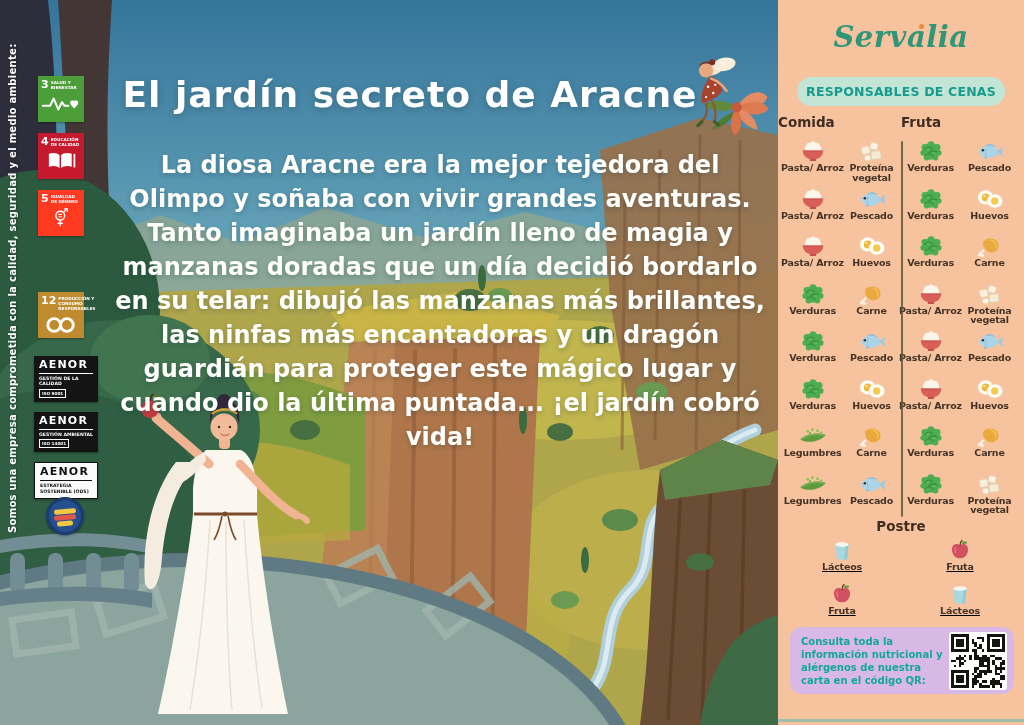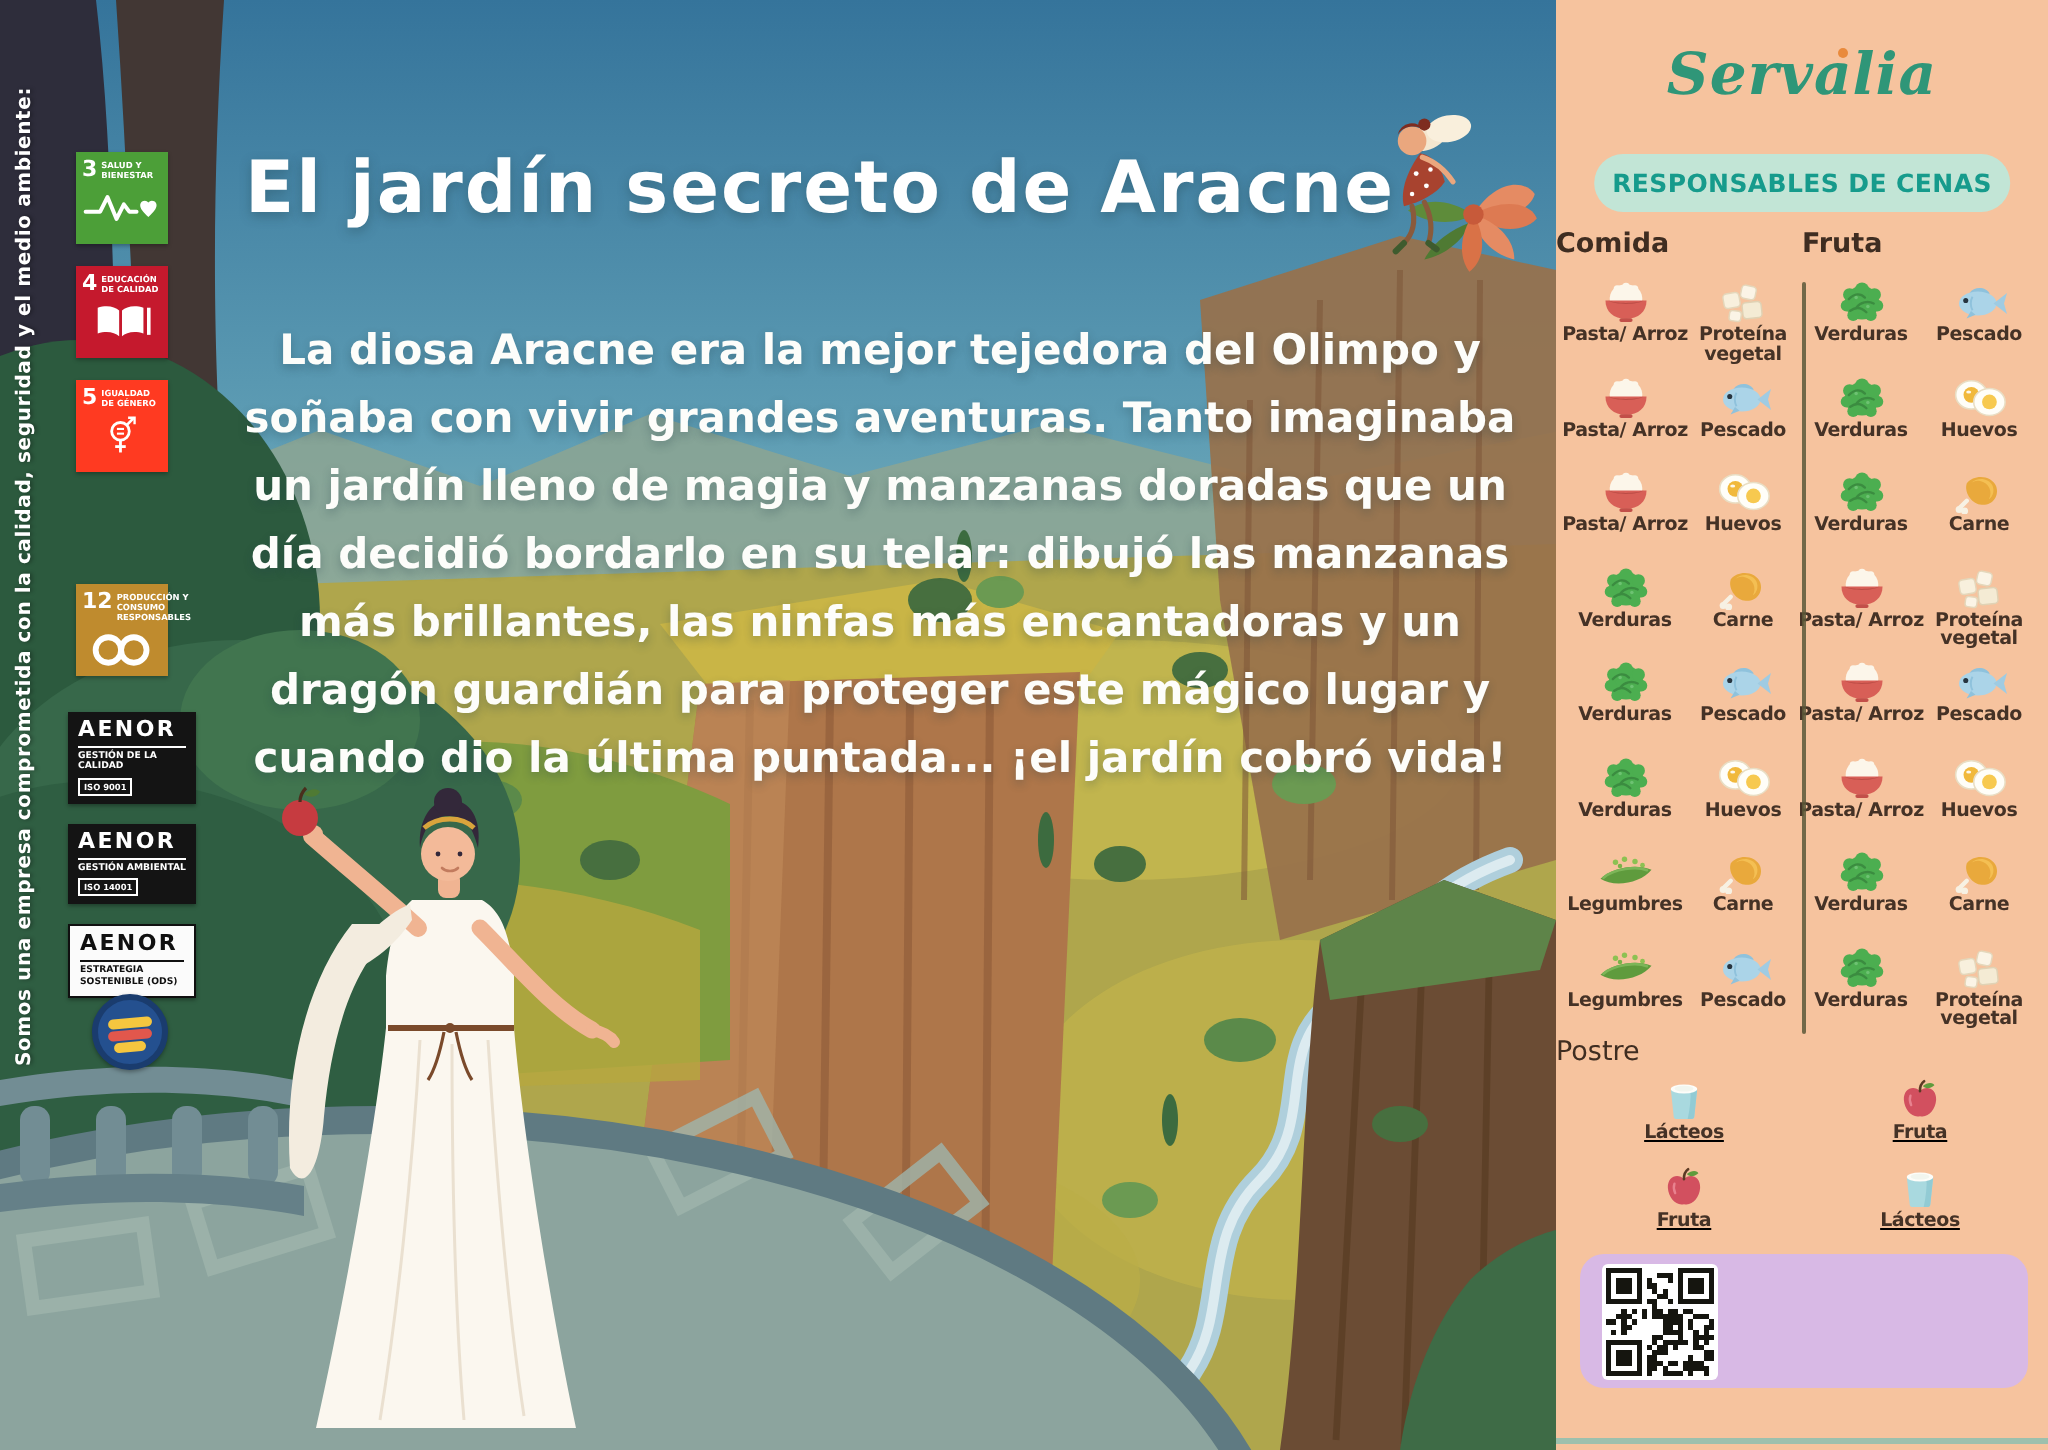--- a/index.html
+++ b/index.html
@@ -5,22 +5,22 @@
   html,body{margin:0;padding:0;background:#e8e8e8;}
   *{box-sizing:border-box;}
   .app{position:relative;width:1024px;height:725px;overflow:hidden;background:#fff;
        font-family:"DejaVu Sans","Liberation Sans",sans-serif;}
   
   .illustration{position:absolute;left:0;top:0;width:778px;height:725px;}
   .scene{position:absolute;left:0;top:0;width:778px;height:725px;display:block;}
   .story-title{position:absolute;left:100px;top:74px;width:620px;text-align:center;
        color:#fff;font-size:36px;font-weight:bold;letter-spacing:1px;
        text-shadow:0 2px 6px rgba(30,60,70,.35);}
-  .story-paragraph{position:absolute;left:112px;top:158px;width:656px;text-align:center;
-       color:#fdfdfa;font-size:21px;font-weight:bold;line-height:34px;
+  .story-paragraph{position:absolute;left:112px;top:148px;width:656px;text-align:center;
+       color:#fdfdfa;font-size:24px;font-weight:bold;line-height:34px;
        text-shadow:0 2px 5px rgba(30,60,70,.30);}
   .fairy{position:absolute;left:683px;top:50px;width:88px;height:92px;}
   
   .vertical-text{position:absolute;left:7px;top:68px;height:465px;
        writing-mode:vertical-rl;transform:rotate(180deg);
        color:#fff;font-weight:bold;font-size:10px;letter-spacing:.3px;
        text-shadow:0 1px 2px rgba(0,0,0,.4);white-space:nowrap;}
   .sdg-list{position:absolute;left:38px;top:76px;width:46px;display:flex;
        flex-direction:column;gap:11px;}
   .sdg{width:46px;height:46px;padding:3px 3px 2px;color:#fff;box-shadow:0 1px 2px rgba(0,0,0,.3);}
@@ -60,22 +60,22 @@
        display:flex;flex-direction:column;}
   .menu-row{display:flex;height:47.5px;}
   .cell{flex:1;display:flex;flex-direction:column;align-items:center;justify-content:flex-start;min-width:0;}
   .food-icon{height:23px;display:flex;align-items:flex-end;justify-content:center;}
   .food-icon svg{height:22px;width:30px;}
   .food-label{margin-top:1px;font-size:9.5px;font-weight:bold;color:#453226;
        text-align:center;line-height:1.05;white-space:nowrap;letter-spacing:-.2px;}
   .food-label.wrap{white-space:normal;}
   .col-divider{position:absolute;top:141px;bottom:208px;left:50%;width:2px;
        background:#5B5838;opacity:.85;border-radius:1px;}
-  .postre-heading{position:absolute;top:518px;left:0;right:0;text-align:left;
-       font-size:13.5px;font-weight:normal;color:#3F2D21;}
+  .postre-heading{position:absolute;top:518px;left:0;right:0;text-align:center;
+       font-size:13.5px;font-weight:bold;color:#3F2D21;}
   .postre-rows{position:absolute;top:538px;left:5px;right:5px;}
   .postre-row{display:flex;height:44px;text-decoration:underline;}
   .postre-row .cell{flex:1;}
   .qr-box{position:absolute;top:627px;left:12px;right:10px;height:67px;background:#D8B9E5;
        border-radius:12px;display:flex;align-items:center;padding:0 7px 0 11px;}
   .qr-note{flex:1;color:#12A79D;font-weight:bold;font-size:10px;line-height:1.3;padding-right:6px;}
   .qr-wrap{width:58px;height:58px;background:#fff;border-radius:3px;padding:2px;flex:none;}
   .qr-wrap svg{width:54px;height:54px;display:block;}
   .panel-edge{position:absolute;left:0;right:0;bottom:3px;height:3px;background:#7FBFB2;opacity:.75;}
 </style>
@@ -835,20 +835,21 @@
                 <path d="M18.5,8 L23,7.5 L21,26.5 C21,27.3 20.3,28 19.5,28 L16.5,28 C18,21 18.8,14 18.5,8 Z" fill="#92CBD4"></path>
                 <ellipse cx="14" cy="7.5" rx="9" ry="3.1" fill="#FDFDF9"></ellipse>
                 <ellipse cx="14" cy="7.2" rx="6.5" ry="2" fill="#F2F6EF"></ellipse>
               </svg>
             </span>
             <div class="food-label">Lácteos</div>
           </div>
         </div>
       </div>
     <div class="qr-box">
+      <div class="qr-note">Consulta toda la información nutricional y alérgenos de nuestra carta en el código QR:</div>
       <div class="qr-wrap">
         <svg id="qr-svg" viewBox="0 0 21 21" shape-rendering="crispEdges">
             <rect width="21" height="21" fill="#fff"></rect>
             <rect x="10" y="1" width="1" height="1" fill="#15150f"></rect>
             <rect x="11" y="1" width="1" height="1" fill="#15150f"></rect>
             <rect x="12" y="1" width="1" height="1" fill="#15150f"></rect>
             <rect x="8" y="2" width="1" height="1" fill="#15150f"></rect>
             <rect x="12" y="2" width="1" height="1" fill="#15150f"></rect>
             <rect x="8" y="3" width="1" height="1" fill="#15150f"></rect>
             <rect x="9" y="3" width="1" height="1" fill="#15150f"></rect>

